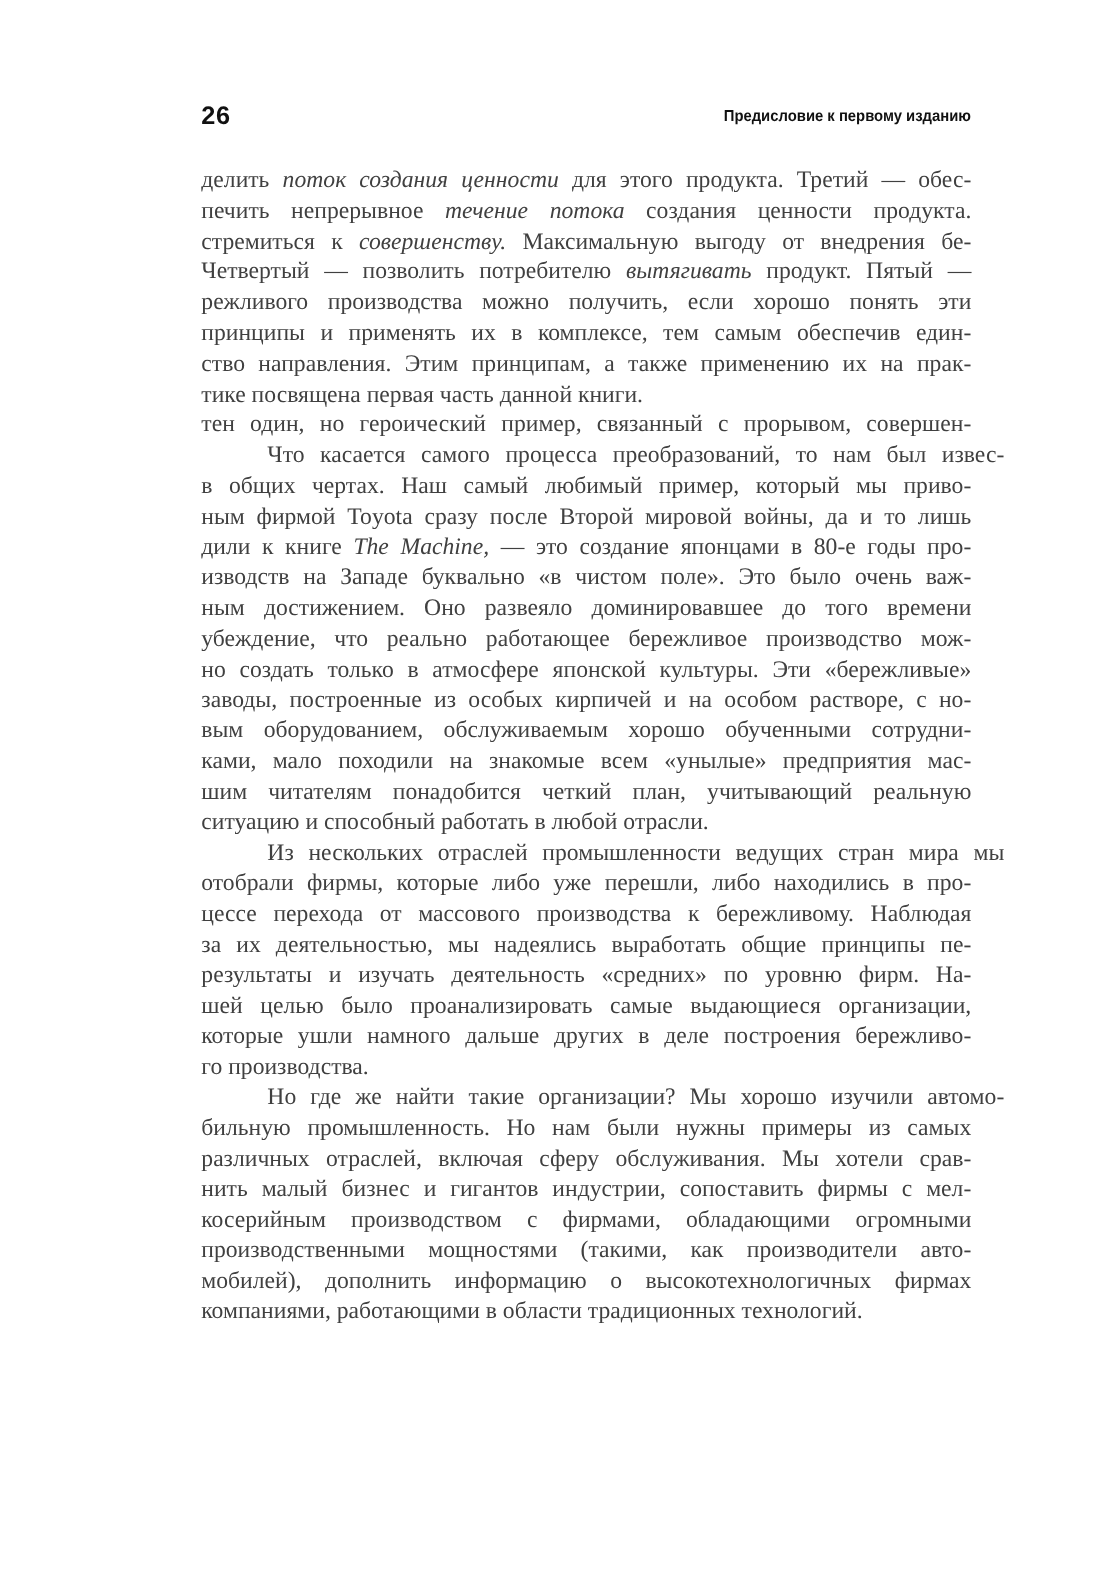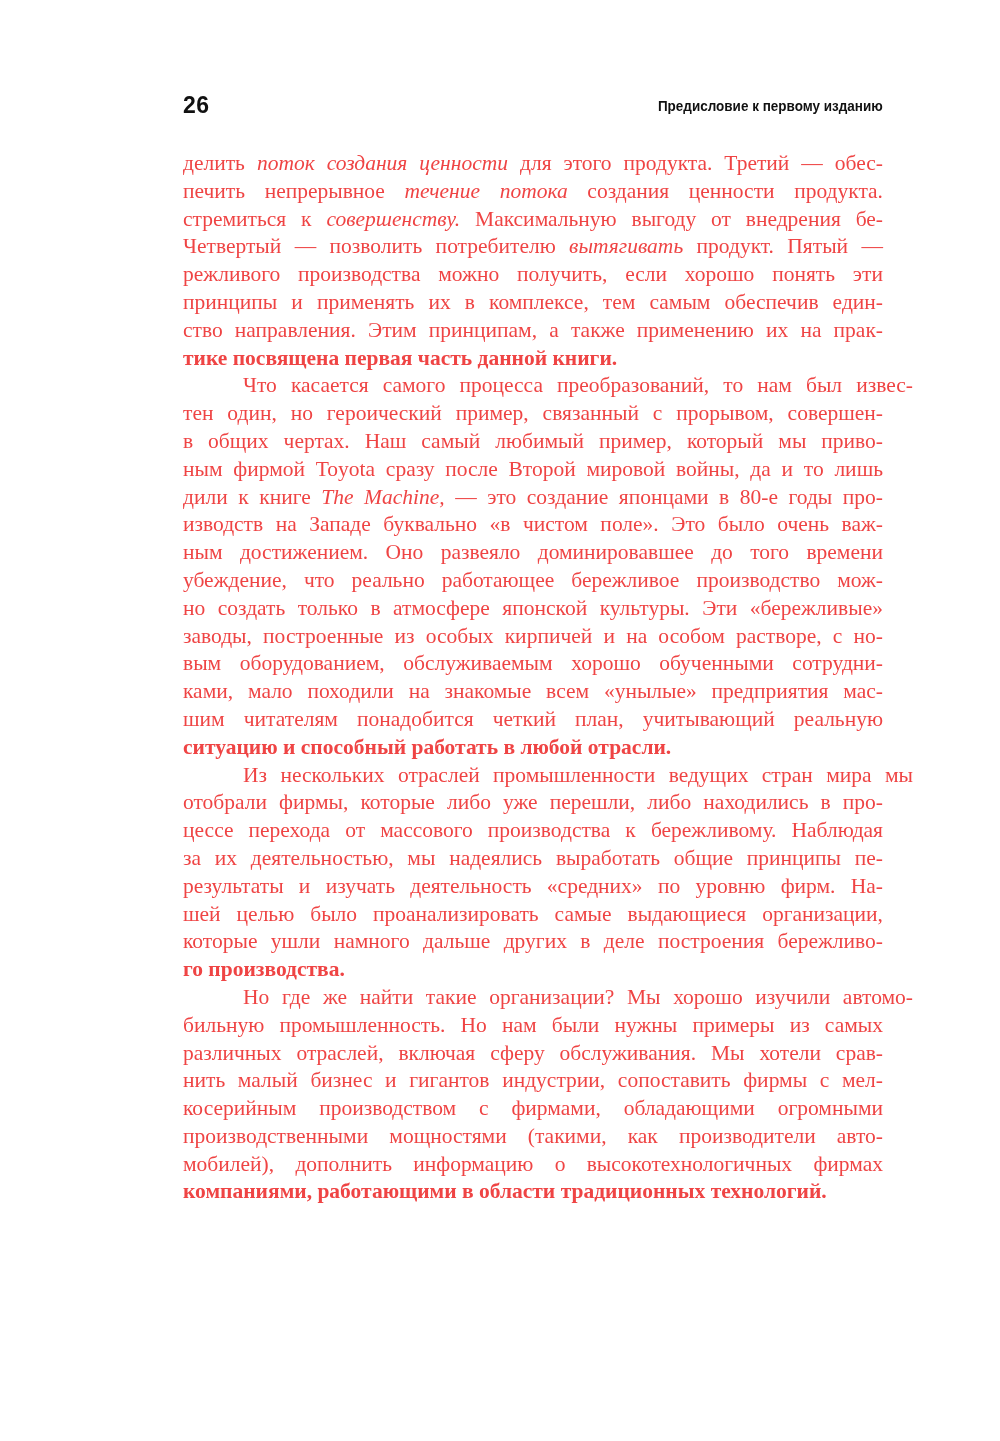--- a/index.html
+++ b/index.html
@@ -61,25 +61,24 @@
     .line {
       display: block;
       height: 27.8px;
       line-height: 27.8px;
       font-family: "Liberation Serif", serif;
       font-size: 21.5px;
       text-align: justify;
       text-align-last: justify;
       white-space: nowrap;
       overflow: visible;
-      color: #ef4444;
+      color: #404040;
     }
     .line.last {
       text-align-last: left;
-      font-weight: bold;
     }
     .line.indent {
       text-indent: 30px;
     }
     .line-inner {
       display: inline-block;
       width: 100%;
       white-space: normal;
       text-align: justify;
       text-align-last: justify;
@@ -105,22 +104,22 @@
         <div class="line"><span class="line-inner"><span>делить </span><em>поток создания ценности</em><span> для этого продукта. Третий — обес-</span></span></div>
         <div class="line"><span class="line-inner"><span>печить непрерывное </span><em>течение потока</em><span> создания ценности продукта.</span></span></div>
         <div class="line"><span class="line-inner"><span>стремиться к </span><em>совершенству.</em><span> Максимальную выгоду от внедрения бе-</span></span></div>
         <div class="line"><span class="line-inner"><span>Четвертый — позволить потребителю </span><em>вытягивать</em><span> продукт. Пятый —</span></span></div>
         <div class="line"><span class="line-inner"><span>режливого производства можно получить, если хорошо понять эти</span></span></div>
         <div class="line"><span class="line-inner"><span>принципы и применять их в комплексе, тем самым обеспечив един-</span></span></div>
         <div class="line"><span class="line-inner"><span>ство направления. Этим принципам, а также применению их на прак-</span></span></div>
         <div class="line last"><span class="line-inner"><span>тике посвящена первая часть данной книги.</span></span></div>
       </div>
       <div class="paragraph">
+        <div class="line"><span class="line-inner"><span>тен один, но героический пример, связанный с прорывом, совершен-</span></span></div>
         <div class="line indent"><span class="line-inner"><span>Что касается самого процесса преобразований, то нам был извес-</span></span></div>
-        <div class="line"><span class="line-inner"><span>тен один, но героический пример, связанный с прорывом, совершен-</span></span></div>
         <div class="line"><span class="line-inner"><span>в общих чертах. Наш самый любимый пример, который мы приво-</span></span></div>
         <div class="line"><span class="line-inner"><span>ным фирмой Toyota сразу после Второй мировой войны, да и то лишь</span></span></div>
         <div class="line"><span class="line-inner"><span>дили к книге </span><em>The Machine,</em><span> — это создание японцами в 80-е годы про-</span></span></div>
         <div class="line"><span class="line-inner"><span>изводств на Западе буквально «в чистом поле». Это было очень важ-</span></span></div>
         <div class="line"><span class="line-inner"><span>ным достижением. Оно развеяло доминировавшее до того времени</span></span></div>
         <div class="line"><span class="line-inner"><span>убеждение, что реально работающее бережливое производство мож-</span></span></div>
         <div class="line"><span class="line-inner"><span>но создать только в атмосфере японской культуры. Эти «бережливые»</span></span></div>
         <div class="line"><span class="line-inner"><span>заводы, построенные из особых кирпичей и на особом растворе, с но-</span></span></div>
         <div class="line"><span class="line-inner"><span>вым оборудованием, обслуживаемым хорошо обученными сотрудни-</span></span></div>
         <div class="line"><span class="line-inner"><span>ками, мало походили на знакомые всем «унылые» предприятия мас-</span></span></div>

